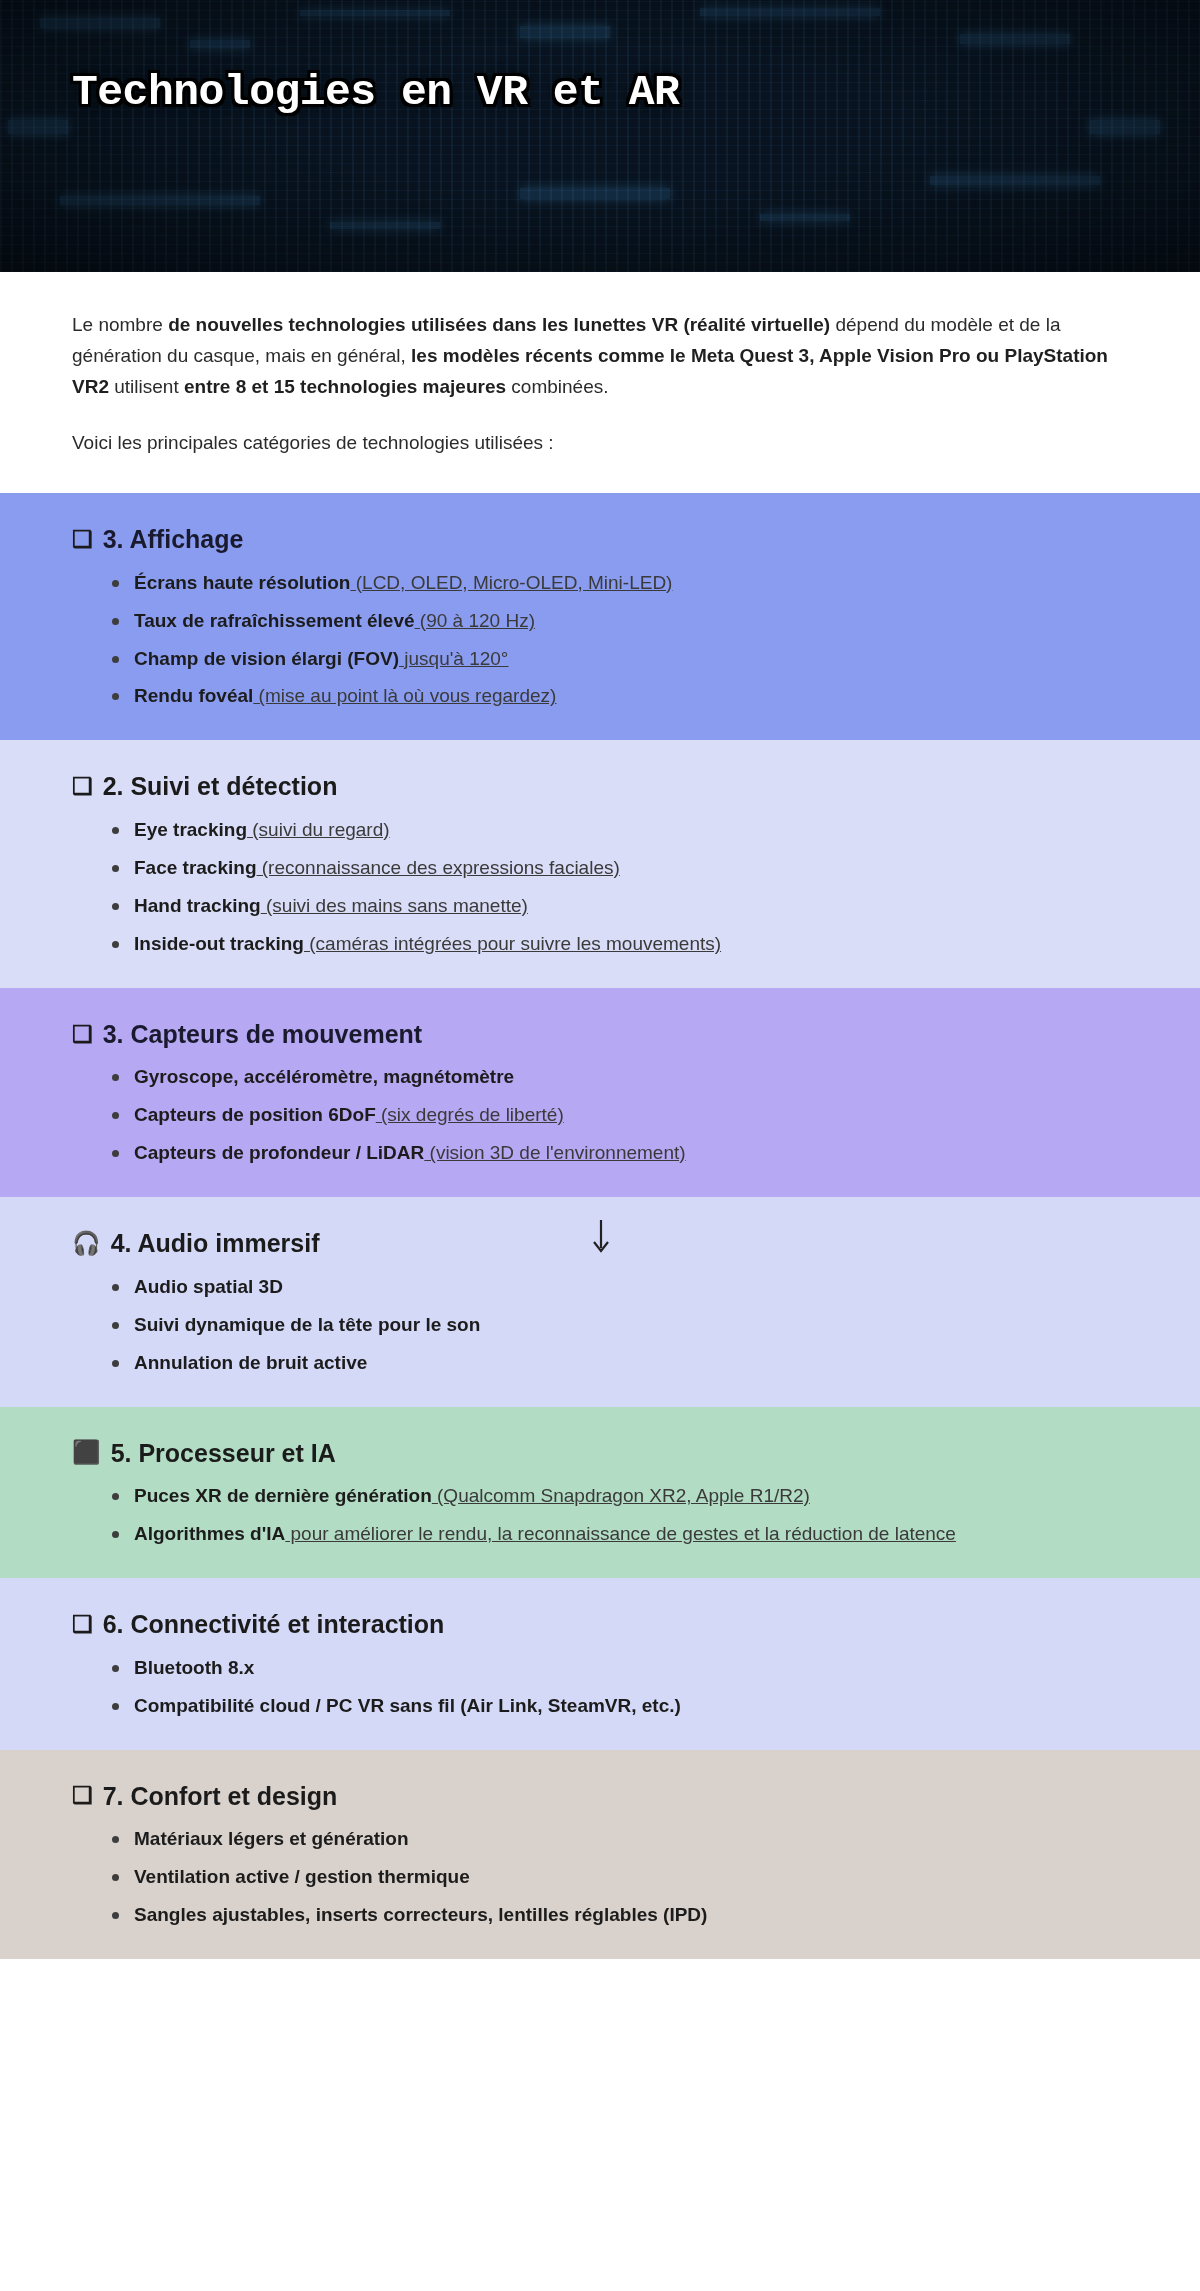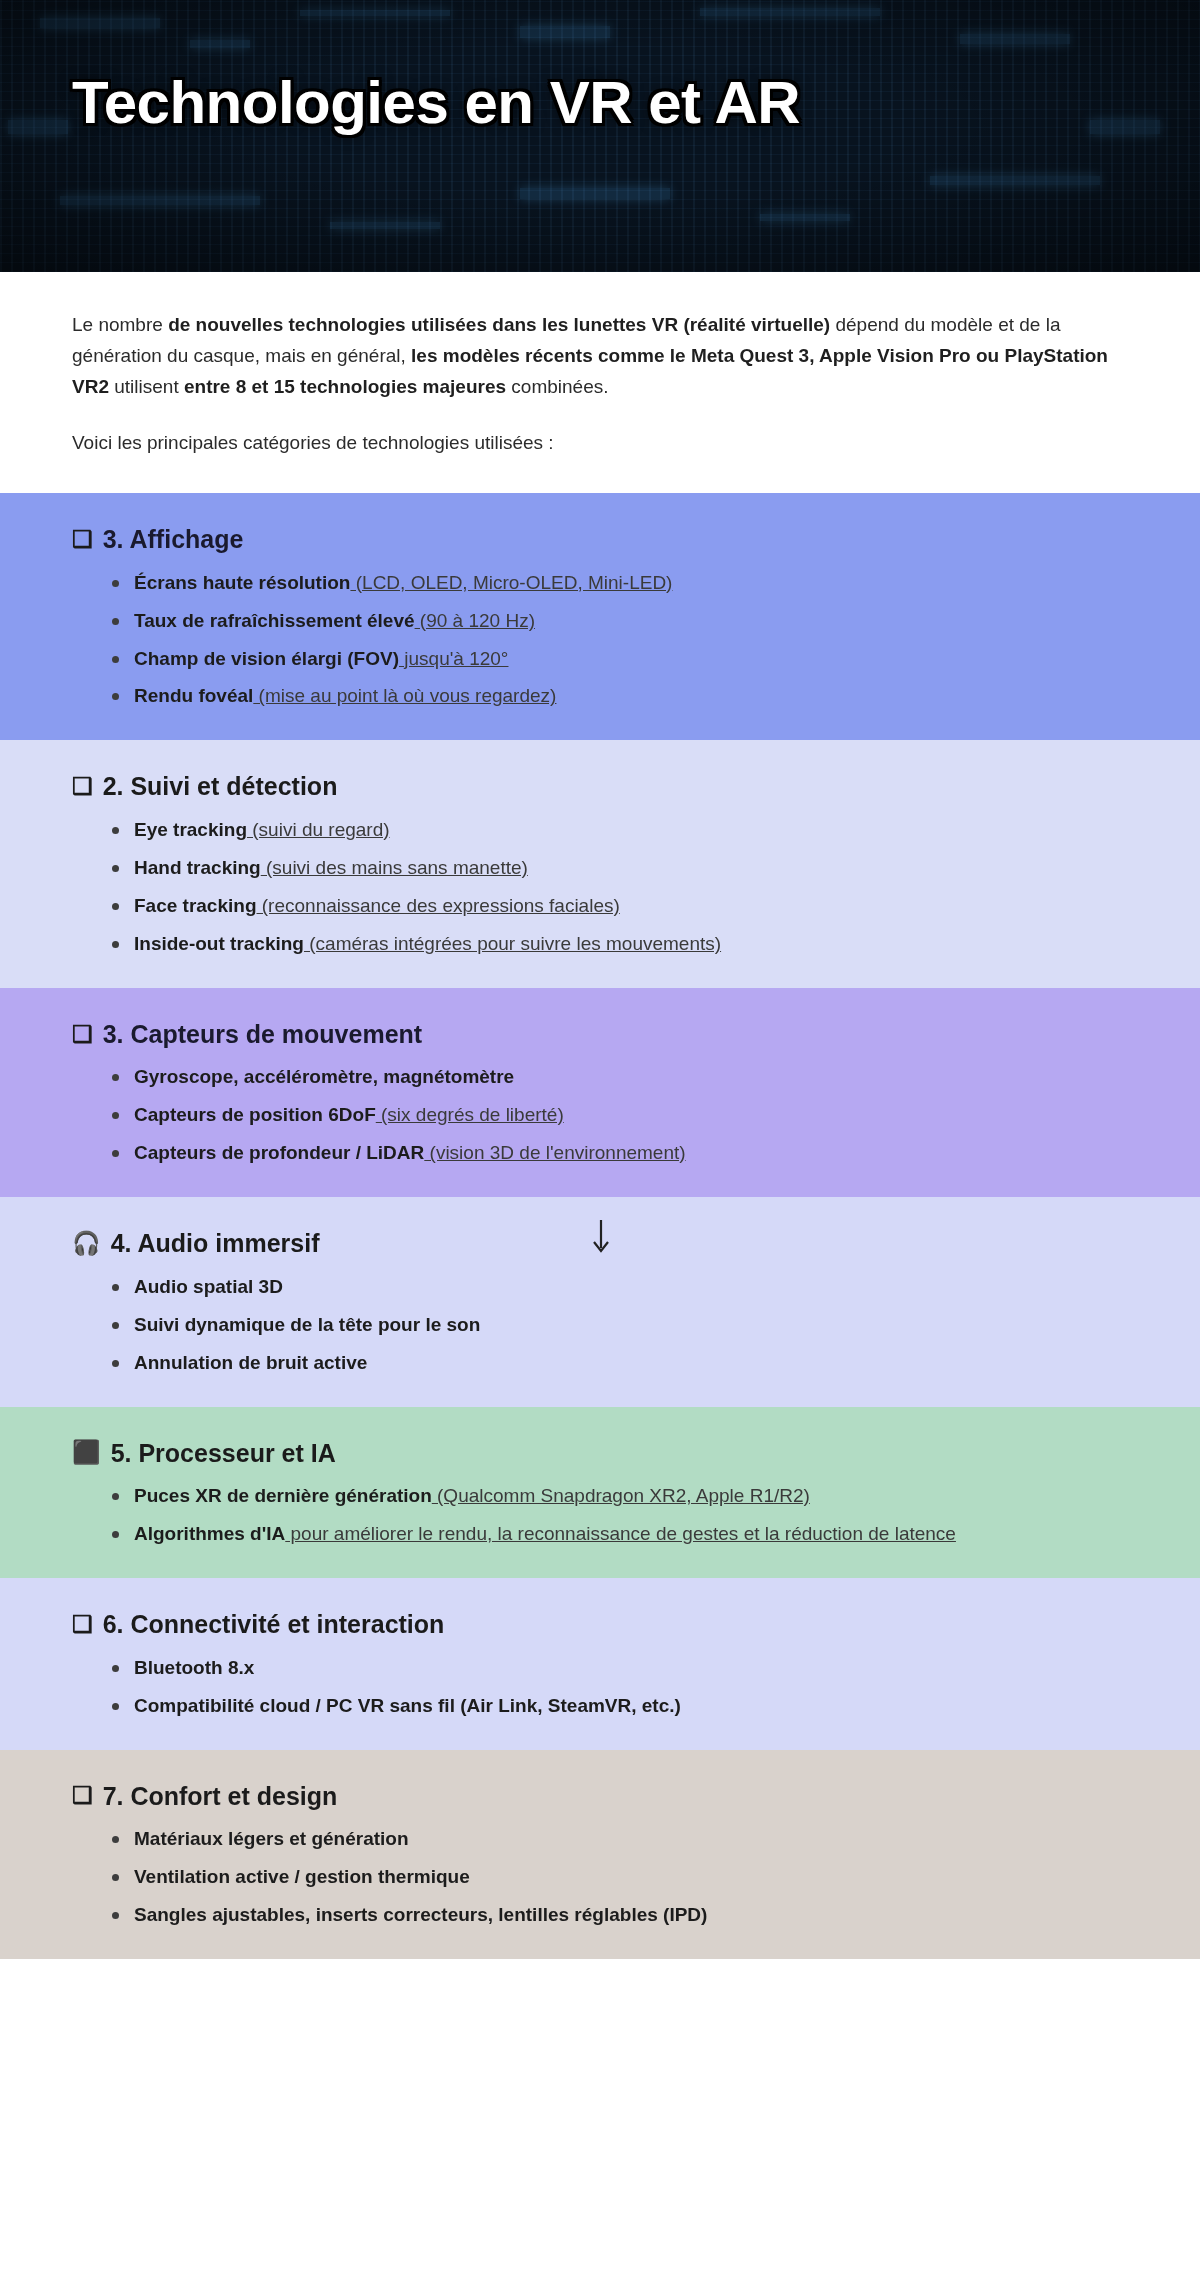--- a/index.html
+++ b/index.html
@@ -61,29 +61,30 @@
   .hero-vignette {
     position: absolute;
     inset: 0;
     background: radial-gradient(ellipse at 50% 45%, rgba(0,0,0,0) 35%, rgba(0,0,0,0.55) 100%);
   }
   .hero-title {
     position: absolute;
     left: 72px;
     top: 68px;
     margin: 0;
-    font-size: 60px;
+    font-size: 43px;
     font-weight: bold;
     letter-spacing: -0.5px;
     color: #ffffff;
     text-shadow:
       3px 3px 0 #000, -3px 3px 0 #000, 3px -3px 0 #000, -3px -3px 0 #000,
       0 3px 0 #000, 0 -3px 0 #000, 3px 0 0 #000, -3px 0 0 #000,
       0 0 14px rgba(0,0,0,.8);
     white-space: nowrap;
+    font-family: Liberation Mono, monospace;
   }
 
   
   .intro {
     background: #ffffff;
     padding: 38px 72px 34px 72px;
   }
   .intro p {
     margin: 0 0 26px 0;
     font-size: 19px;
@@ -209,22 +210,22 @@
           <li><b>Rendu fovéal</b><span class="muted"> (mise au point là où vous regardez)</span></li>
         </ul>
       </section>
       <section class="section sec-2" style="background: rgb(217, 221, 247);">
         <h2>
           <span class="sec-ico">❑</span>
           <span>2. Suivi et détection</span>
         </h2>
         <ul>
           <li><b>Eye tracking</b><span class="muted"> (suivi du regard)</span></li>
+          <li><b>Face tracking</b><span class="muted"> (reconnaissance des expressions faciales)</span></li>
           <li><b>Hand tracking</b><span class="muted"> (suivi des mains sans manette)</span></li>
-          <li><b>Face tracking</b><span class="muted"> (reconnaissance des expressions faciales)</span></li>
           <li><b>Inside-out tracking</b><span class="muted"> (caméras intégrées pour suivre les mouvements)</span></li>
         </ul>
       </section>
       <section class="section sec-3" style="background: rgb(182, 168, 242);">
         <h2>
           <span class="sec-ico">❑</span>
           <span>3. Capteurs de mouvement</span>
         </h2>
         <ul>
           <li><b>Gyroscope, accéléromètre, magnétomètre</b></li>

